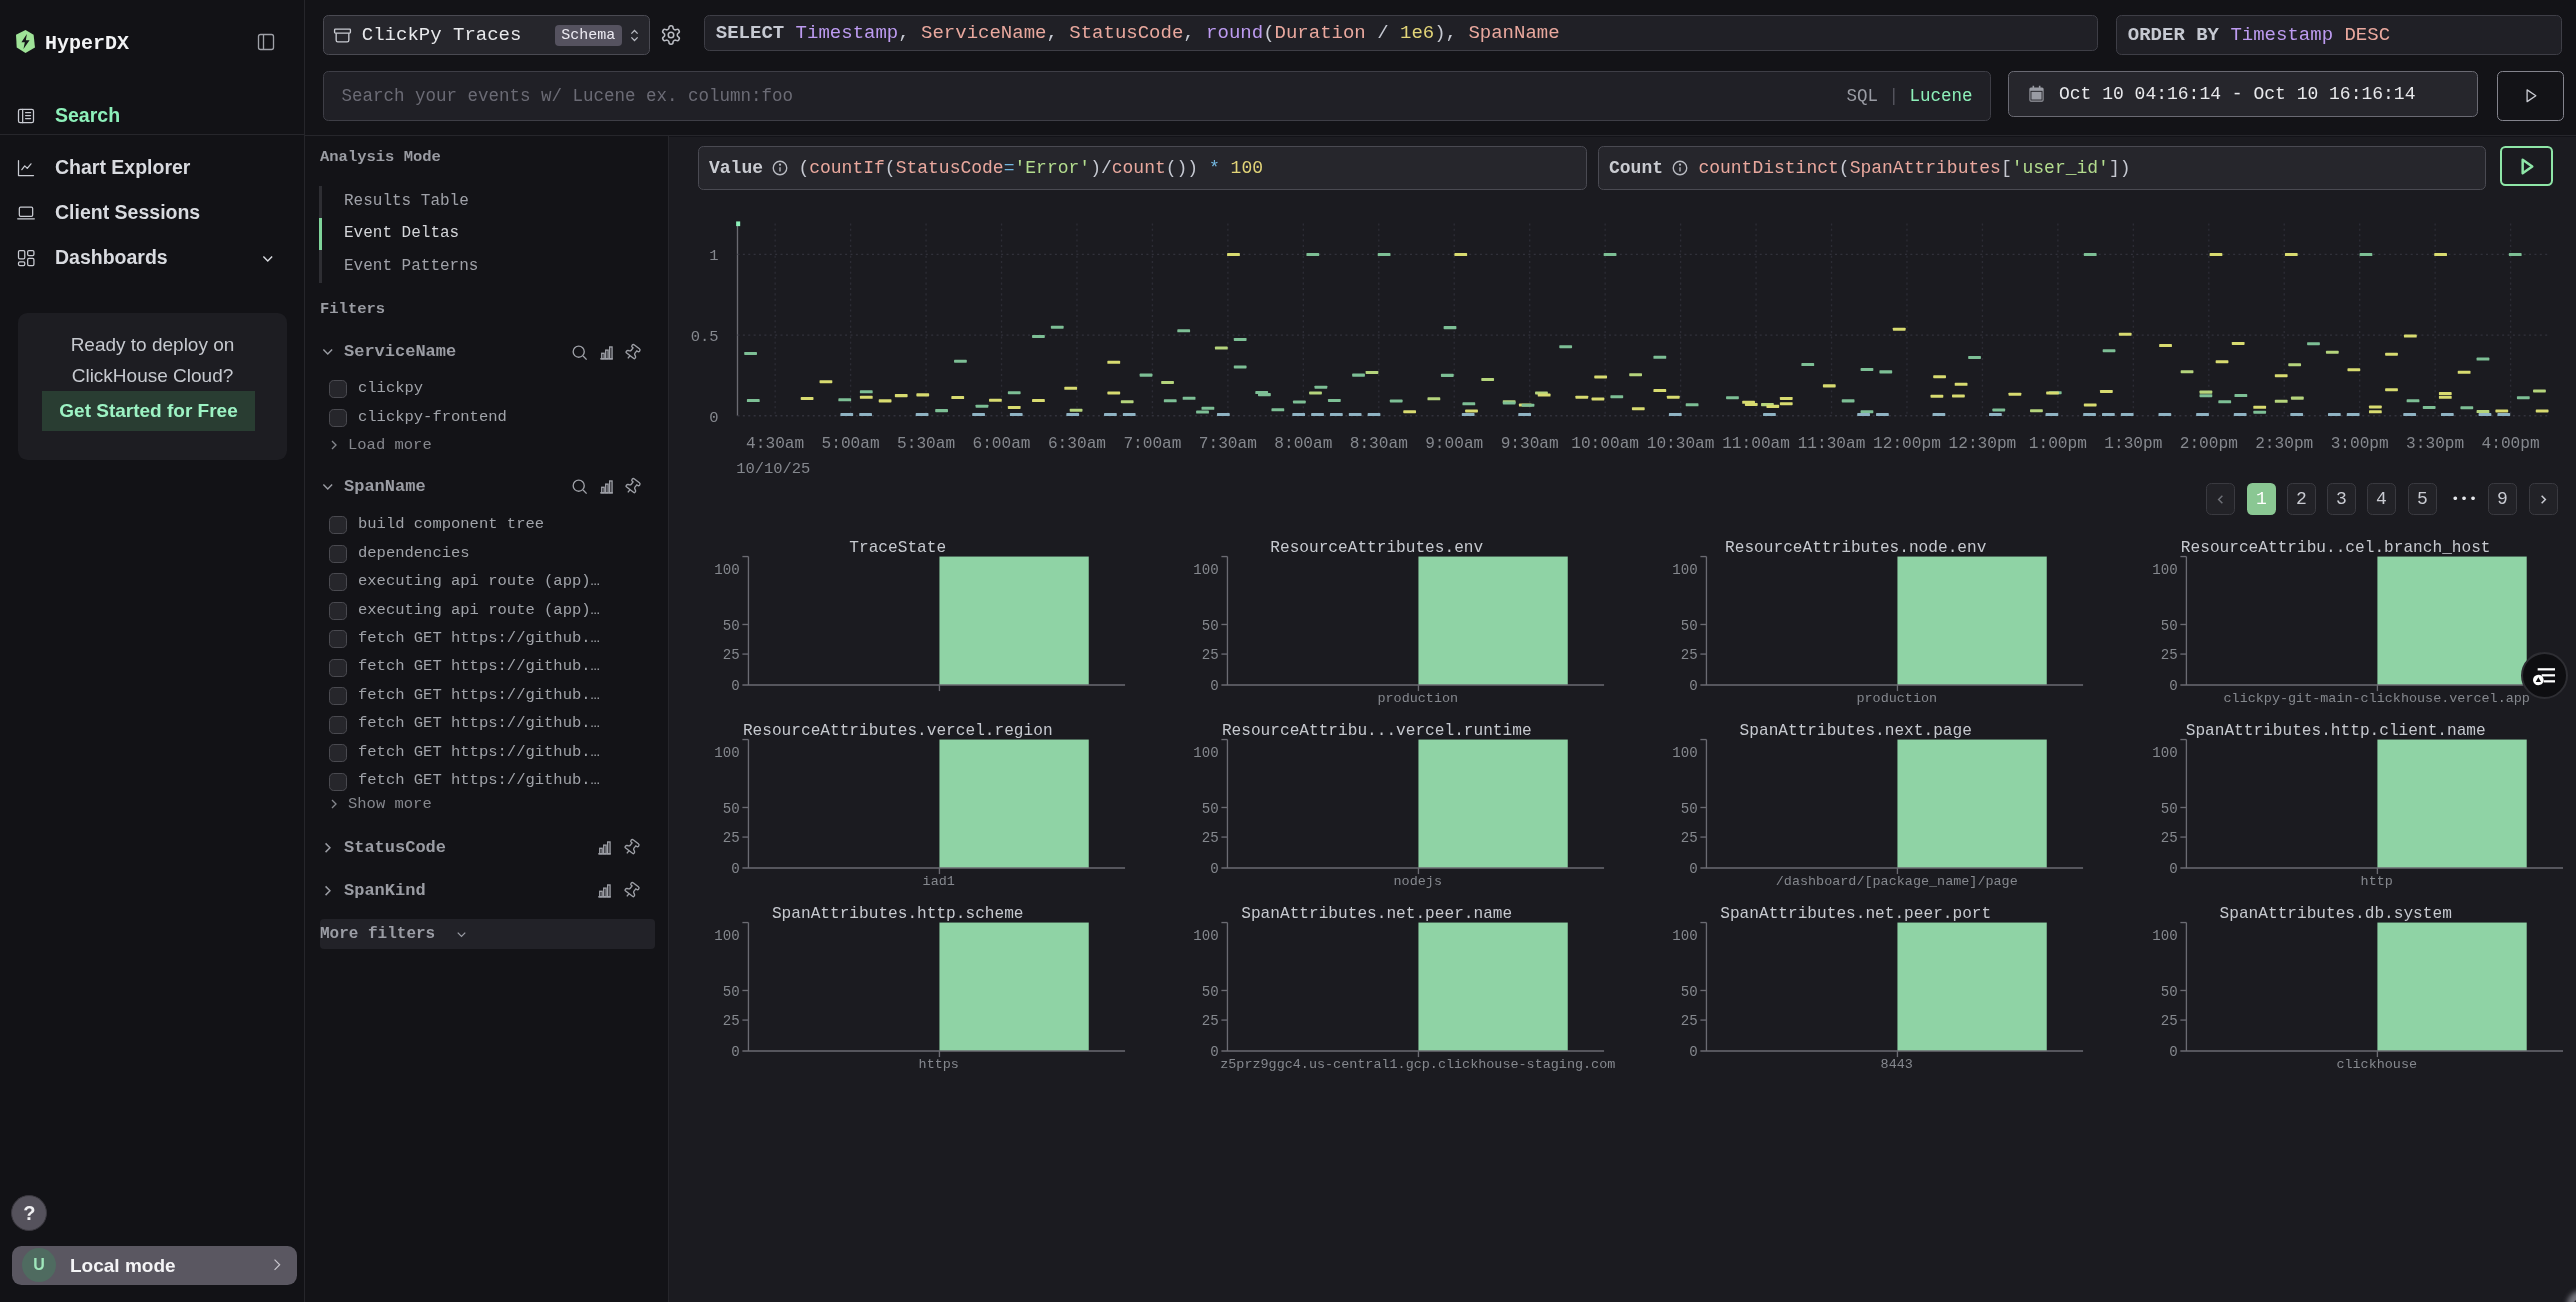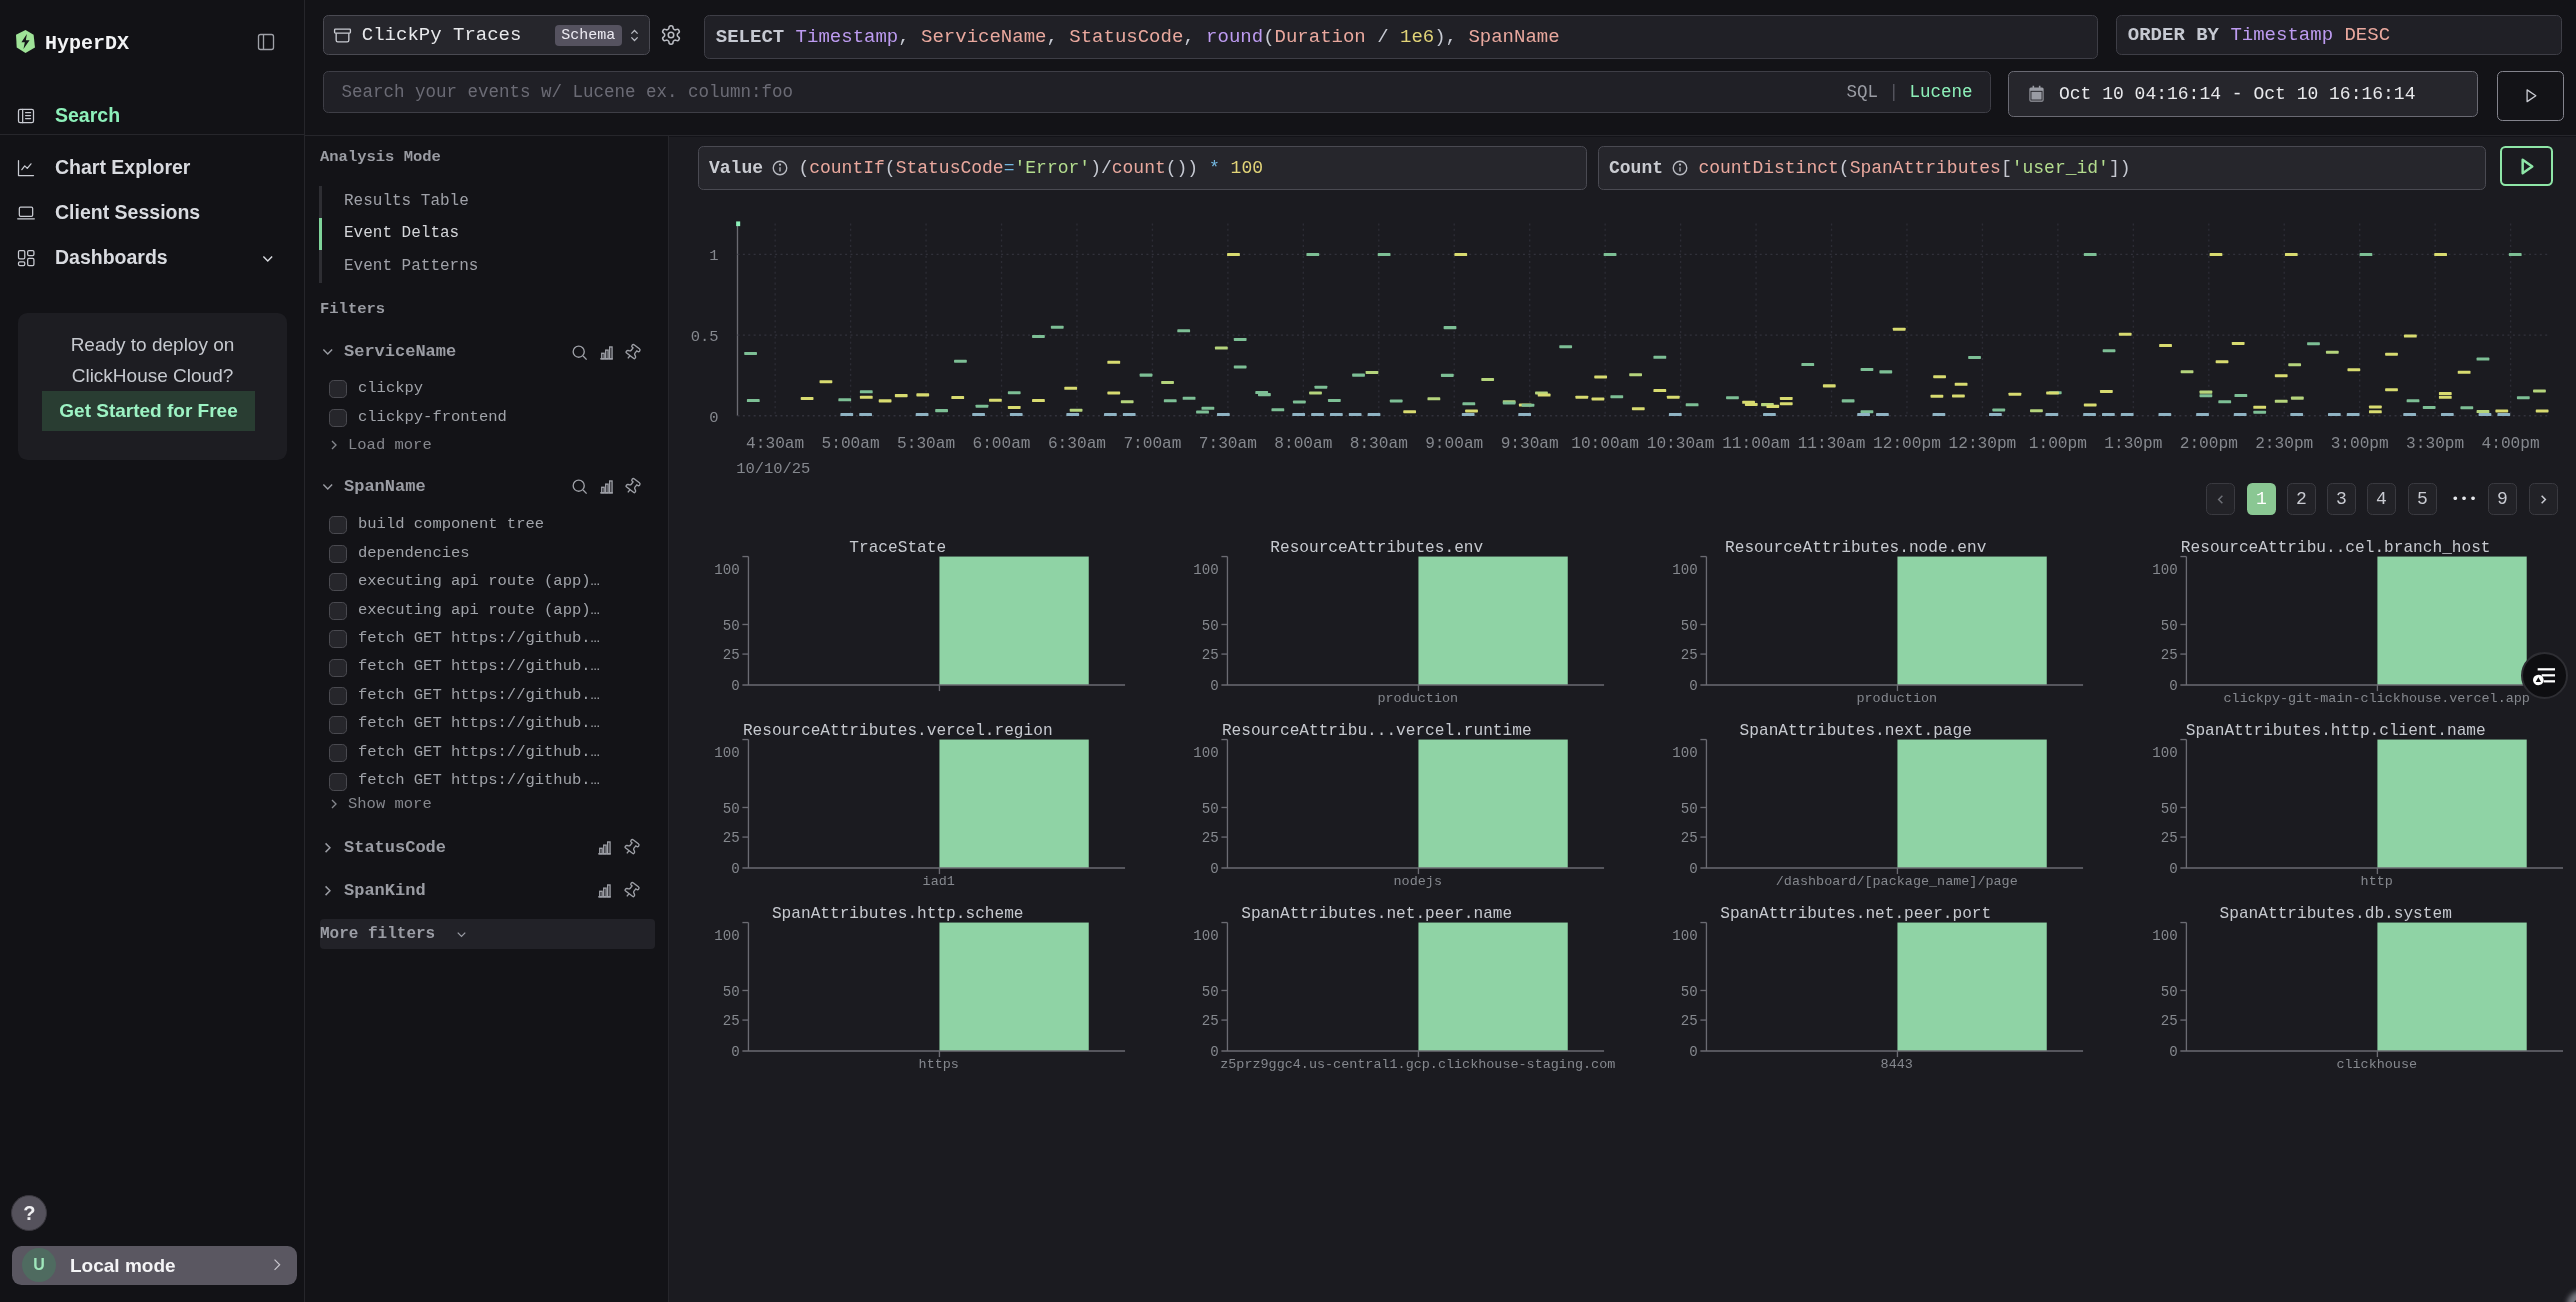--- a/index.html
+++ b/index.html
@@ -76,42 +76,42 @@
 <span class="mono" style="font-size:15px;color:#eceaf2;background:#55525f;border-radius:4px;padding:2px 6.7px;margin-left:auto">Schema</span>
 <svg style="margin:0 6.7px 0 5.4px" width="15" height="15" viewBox="0 0 24 24" fill="none" stroke="#b9bbc2" stroke-width="2">
       <polyline points="7,9 12,4 17,9"></polyline>
       <polyline points="7,15 12,20 17,15"></polyline>
     </svg>
 </div>
 <svg class="abs" style="left:660px;top:23.6px" width="22" height="22" viewBox="0 0 24 24" fill="none" stroke="#b9bbc2" stroke-width="1.7" stroke-linecap="round" stroke-linejoin="round">
     <path d="M12.22 2h-.44a2 2 0 0 0-2 2v.18a2 2 0 0 1-1 1.73l-.43.25a2 2 0 0 1-2 0l-.15-.08a2 2 0 0 0-2.73.73l-.22.38a2 2 0 0 0 .73 2.73l.15.1a2 2 0 0 1 1 1.72v.51a2 2 0 0 1-1 1.74l-.15.09a2 2 0 0 0-.73 2.73l.22.38a2 2 0 0 0 2.73.73l.15-.08a2 2 0 0 1 2 0l.43.25a2 2 0 0 1 1 1.73V20a2 2 0 0 0 2 2h.44a2 2 0 0 0 2-2v-.18a2 2 0 0 1 1-1.73l.43-.25a2 2 0 0 1 2 0l.15.08a2 2 0 0 0 2.73-.73l.22-.39a2 2 0 0 0-.73-2.73l-.15-.08a2 2 0 0 1-1-1.74v-.5a2 2 0 0 1 1-1.74l.15-.09a2 2 0 0 0 .73-2.73l-.22-.38a2 2 0 0 0-2.73-.73l-.15.08a2 2 0 0 1-2 0l-.43-.25a2 2 0 0 1-1-1.73V4a2 2 0 0 0-2-2z"></path>
     <circle cx="12" cy="12" r="3"></circle>
   </svg>
-<div class="inp" style="left:704px;top:15px;width:1394px;height:44px;padding-left:10.8px;font-size:19px">
+<div class="inp" style="left:704px;top:15px;width:1394px;height:36px;padding-left:10.8px;font-size:19px">
 <span class="c-kw">SELECT</span>
     <span class="c-pur">&nbsp;Timestamp</span>
     <span class="c-gry">,</span>
     <span class="c-sal">&nbsp;ServiceName</span>
     <span class="c-gry">,</span>
     <span class="c-sal">&nbsp;StatusCode</span>
     <span class="c-gry">,</span>
     <span class="c-pur">&nbsp;round</span>
     <span class="c-gry">(</span>
     <span class="c-sal">Duration</span>
     <span class="c-gry">&nbsp;/&nbsp;</span>
     <span class="c-yel">1e6</span>
     <span class="c-gry">),</span>
     <span class="c-sal">&nbsp;SpanName</span>
 </div>
 <div class="inp" style="left:2116px;top:15px;width:446px;height:40px;padding-left:10.8px;font-size:19px">
 <span class="c-kw">ORDER BY</span>
     <span class="c-pur">&nbsp;Timestamp</span>
     <span class="c-sal">&nbsp;DESC</span>
 </div>
-<div class="inp" style="left:323px;top:71px;width:1668px;height:42px;padding:0 17.5px;font-size:17.5px">
+<div class="inp" style="left:323px;top:71px;width:1668px;height:50px;padding:0 17.5px;font-size:17.5px">
 <span style="color:#6b6b75">Search your events w/ Lucene ex. column:foo</span>
 <span style="margin-left:auto;color:#9a9ca4">SQL</span>
     <span style="color:#55555e">&nbsp;|&nbsp;</span>
     <span style="color:#8df0b9">Lucene</span>
 </div>
 <div class="inp2" style="left:2008px;top:71px;width:470px;height:46px;border-color:#6a6a73;padding:0 17.5px;font-size:18px;color:#e8e9ec">
 <svg width="19" height="19" viewBox="0 0 24 24" fill="#9a9ca4" style="margin-right:13.5px">
       <path d="M7 1h2v3H7zM15 1h2v3h-2z"></path>
       <rect x="3" y="3" width="18" height="18" rx="2"></rect>
       <rect x="5" y="8" width="14" height="11" fill="#9a9ca4" stroke="#26262b" stroke-width="1.2"></rect>

